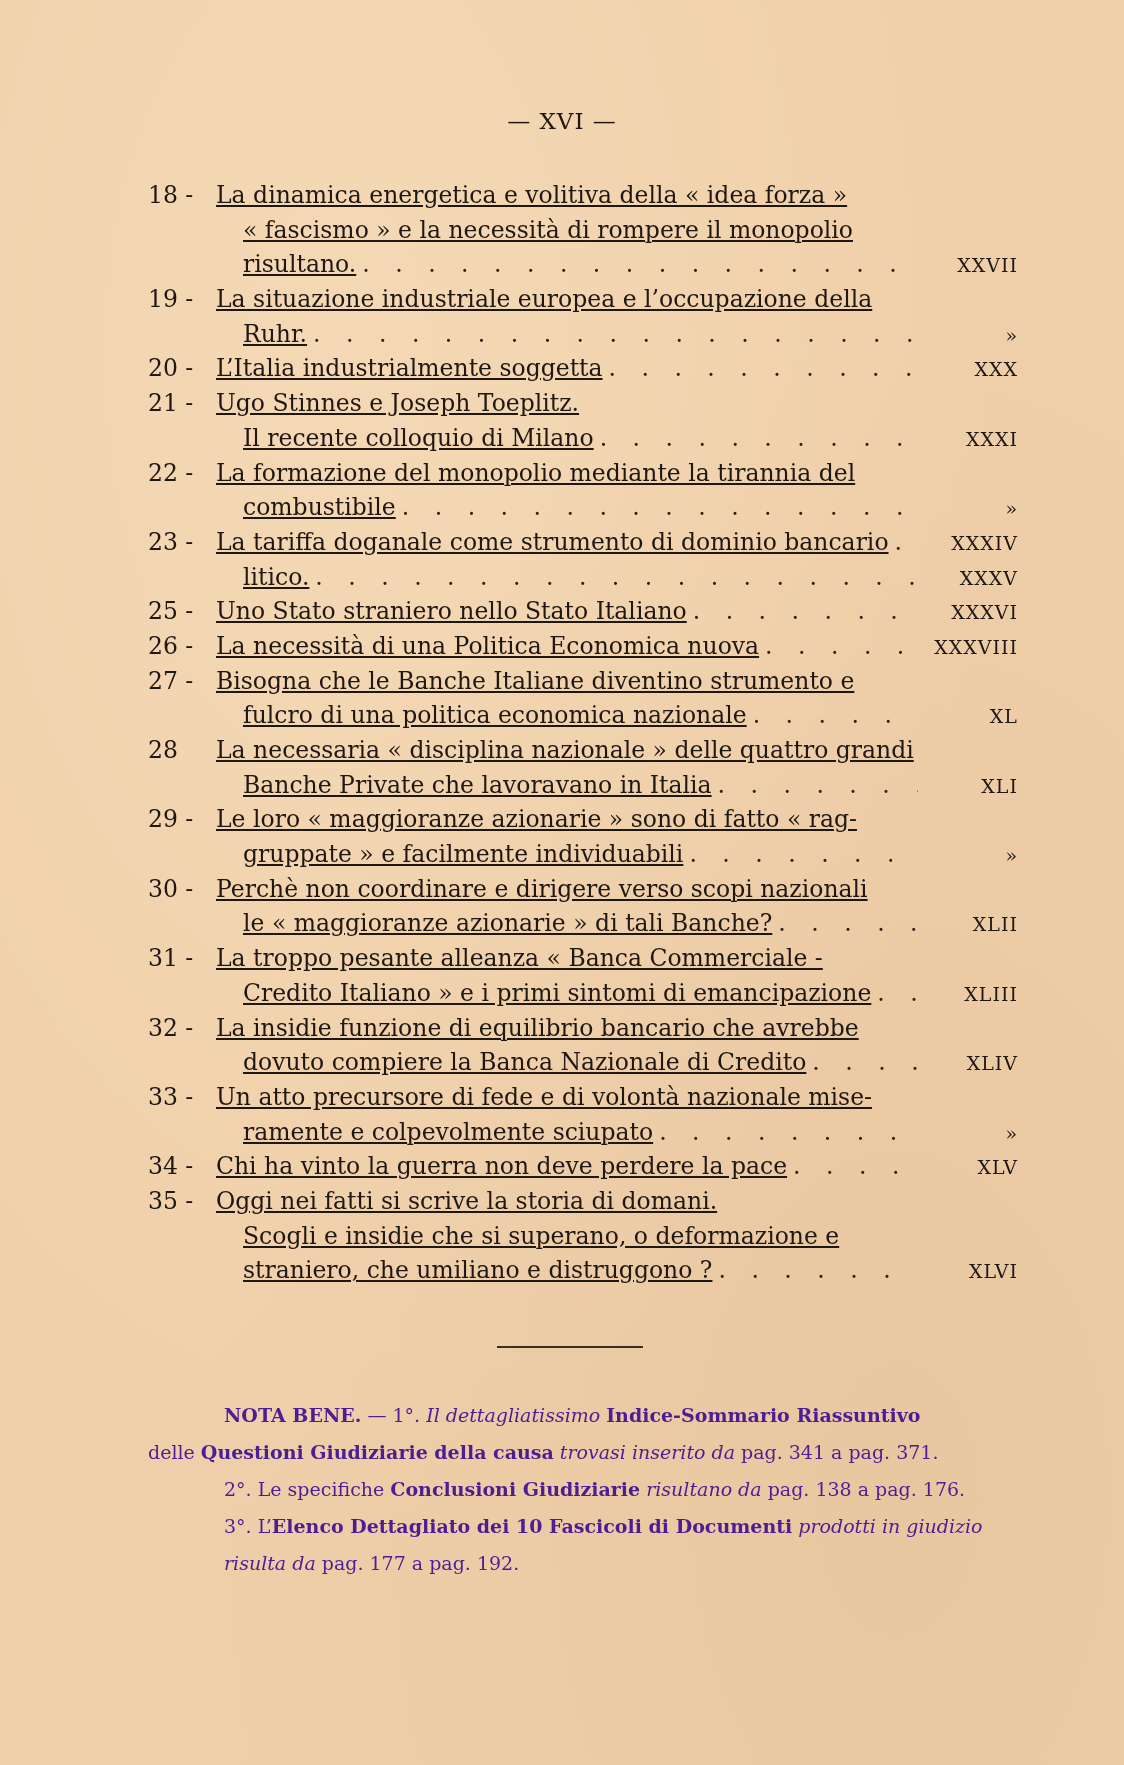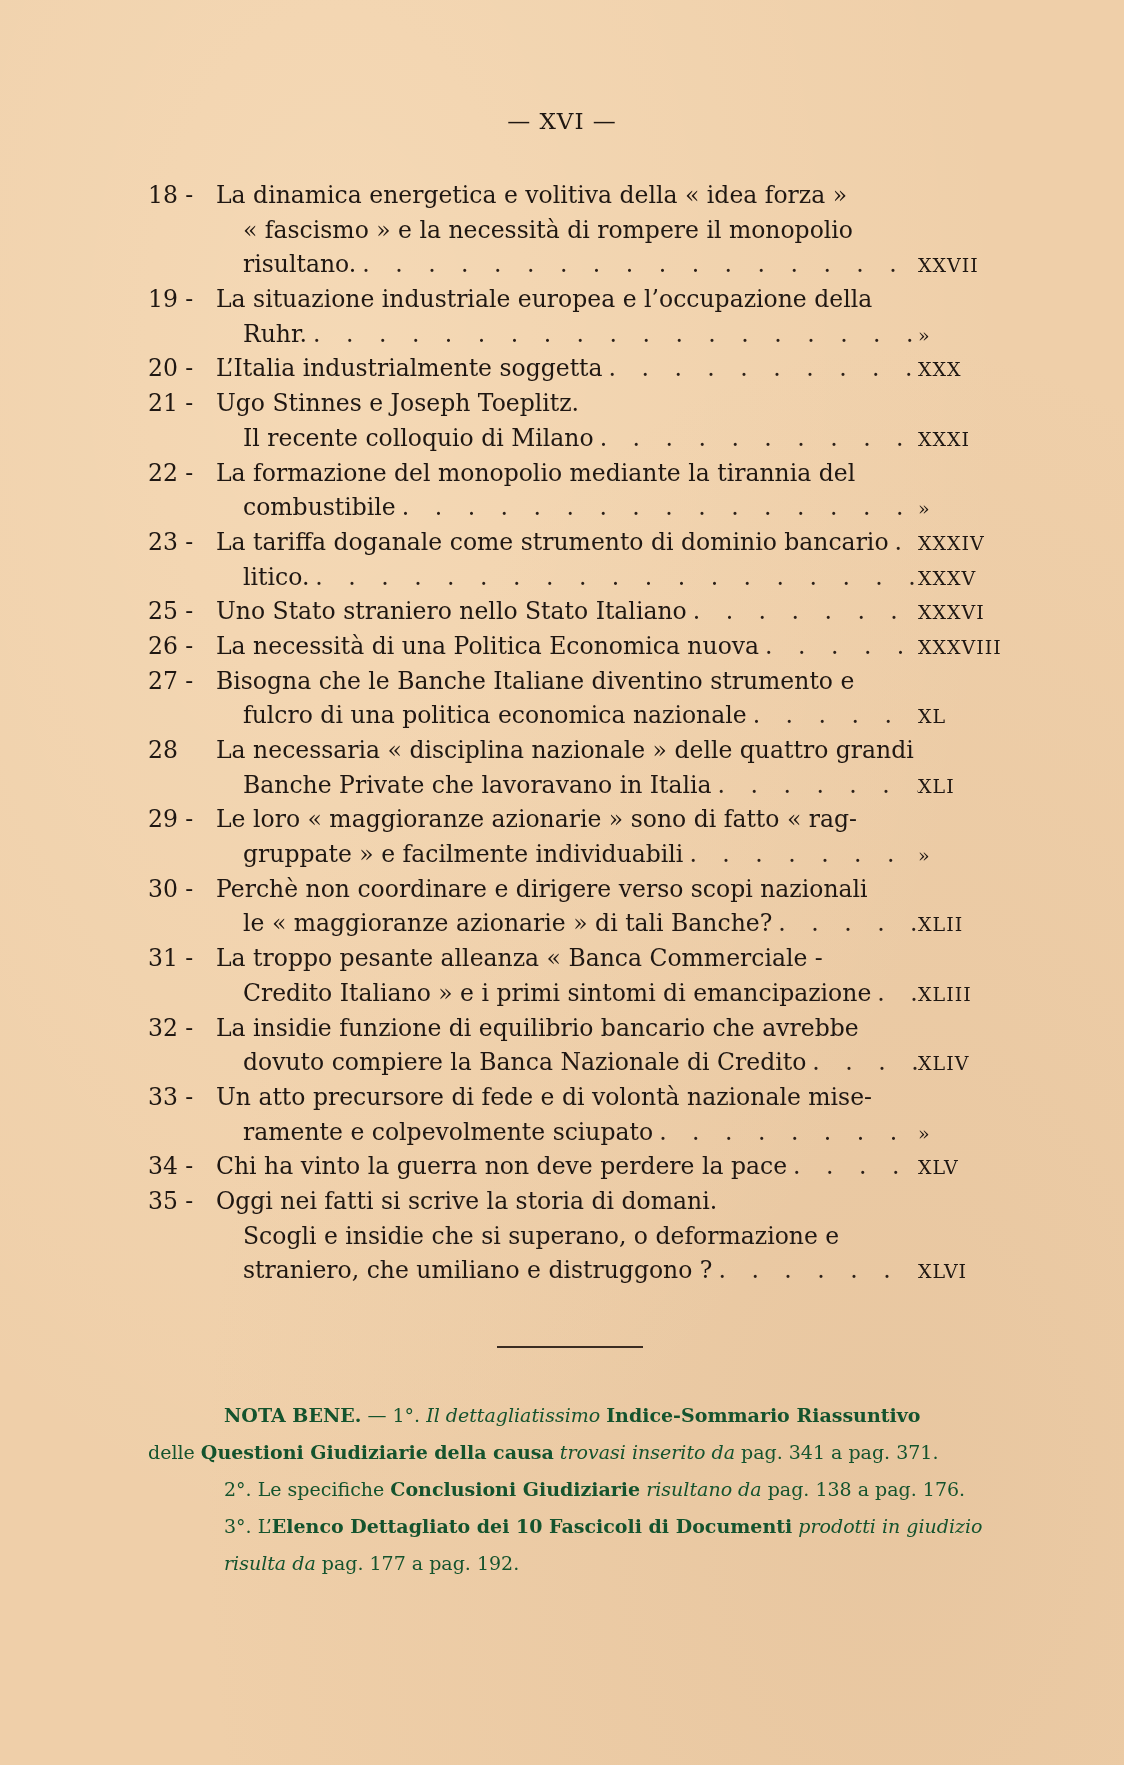--- a/index.html
+++ b/index.html
@@ -22,37 +22,37 @@
     position: absolute; top: 162px; left: 148px; width: 870px; margin-top: 16px;
   }
   .entry { position: relative; }
   .line {
     display: flex; align-items: baseline;
     height: 34.7px; line-height: 34.7px;
     font-size: 23.5px; white-space: nowrap;
   }
   .num { width: 68px; flex: none; }
   .cont { padding-left: 95px; }
-  .text { flex: none; }
+  .text { flex: none; text-decoration: underline; }
   .dots {
     flex: 1 1 auto; overflow: hidden; letter-spacing: 9px;
     padding-left: 6px; color: #2a1f18;
   }
   .page {
-    flex: none; width: 100px; text-align: left;
+    flex: none; width: 100px; text-align: right;
     font-size: 19px; letter-spacing: 1px; font-variant: small-caps;
   }
   .rule {
     position: absolute; top: 1346px; left: 497px; width: 146px;
     height: 2px; background: #3a2c22;
   }
   .nota {
     position: absolute; top: 1397px; left: 148px; width: 900px;
     font-family: "DejaVu Serif", "Liberation Serif", serif;
-    font-size: 19px; line-height: 37px; color: #14532d;
+    font-size: 19px; line-height: 37px; color: #4c1d95;
   }
   .nota p { margin: 0; }
   .nota .indent { padding-left: 76px; }
   .nota b { font-family: "DejaVu Serif", serif; font-weight: bold; }
   .nota i { font-style: italic; }
 </style>
 </head>
 <body>
 
 <div class="page-header">— XVI —</div>

